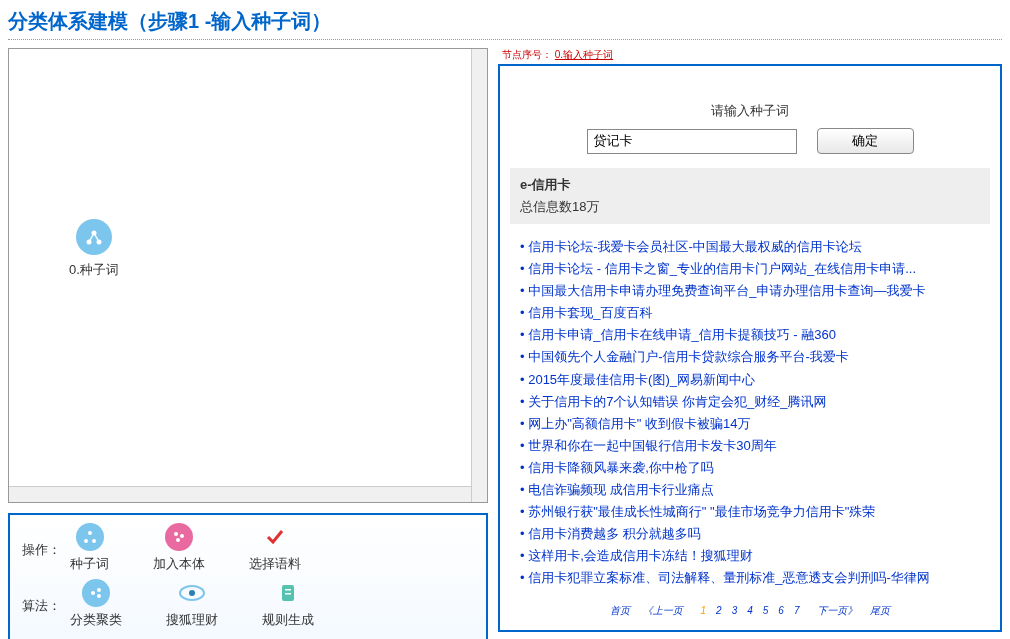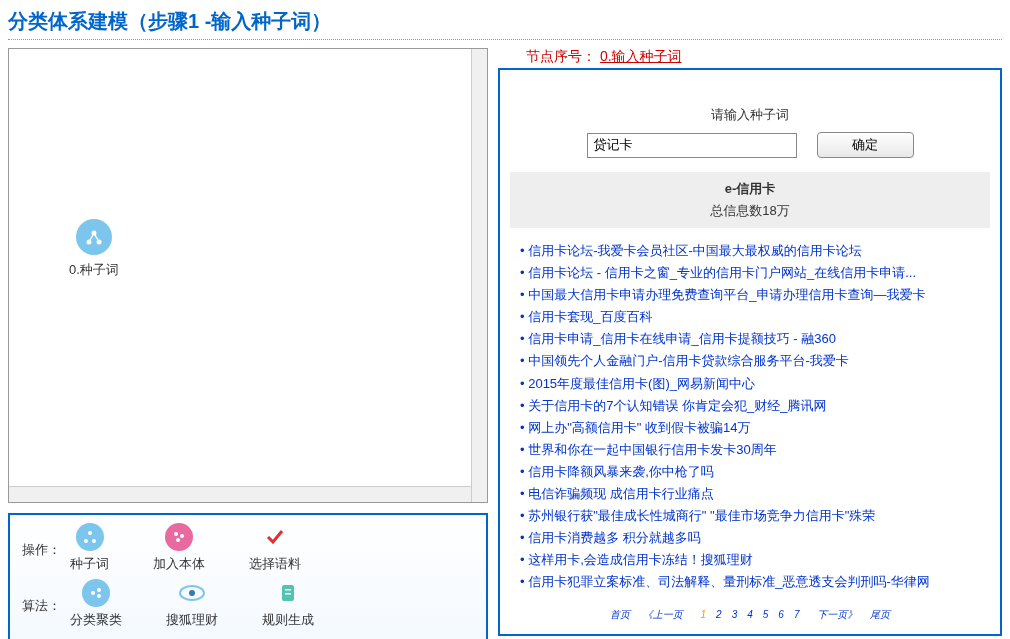--- a/index.html
+++ b/index.html
@@ -12,29 +12,29 @@
 .scrollbar-h { position: absolute; bottom: 0; left: 0; height: 16px; width: calc(100% - 16px); background: #f0f0f0; border-top: 1px solid #ccc; }
 .node { position: absolute; left: 60px; top: 170px; text-align: center; }
 .node-circle { width: 36px; height: 36px; border-radius: 50%; background: #7cc5ed; margin: 0 auto 6px; display: flex; align-items: center; justify-content: center; color: #fff; }
 .ops-panel { border: 2px solid #0066cc; margin-top: 10px; padding: 8px 12px; background: linear-gradient(#fff,#f4f9ff); }
 .ops-row { display: flex; align-items: flex-start; margin-bottom: 6px; }
 .ops-label { width: 48px; padding-top: 18px; color: #333; }
 .ops-items { display: flex; gap: 44px; }
 .ops-item { text-align: center; cursor: pointer; }
 .ops-icon { width: 28px; height: 28px; margin: 0 auto 4px; display: flex; align-items: center; justify-content: center; border-radius: 50%; }
 .right-col { flex: 1; display: flex; flex-direction: column; }
-.node-header { color: #cc0000; font-size: 14px; padding: 0 0 2px 4px; margin-left: 24px; }
+.node-header { color: #cc0000; font-size: 10px; padding: 0 0 2px 4px; }
 .node-header .idx { text-decoration: underline; color: #cc0000; }
 .right-panel { border: 2px solid #0066cc; flex: 1; padding: 12px 14px 10px; background: #fff; display: flex; flex-direction: column; }
 .input-section { text-align: center; margin-bottom: 14px; margin-top: 24px; }
 .input-label { margin-bottom: 8px; color: #333; }
 .input-row { display: flex; justify-content: center; align-items: center; gap: 20px; }
 .seed-input { width: 210px; height: 25px; border: 1px solid #888; padding: 2px 6px; font-size: 13px; }
 .confirm-btn { width: 97px; height: 26px; border: 1px solid #888; border-radius: 4px; background: linear-gradient(#fff,#e8e8e8); cursor: pointer; font-size: 13px; }
-.result-band { background: #eeeeee; padding: 8px 10px; margin: 0 -4px 8px; text-align: center; }
+.result-band { background: #eeeeee; padding: 8px 10px; margin: 0 -4px 8px; }
 .result-title { font-weight: bold; margin-bottom: 4px; }
 .result-links { padding: 4px 6px 8px; font-size: 13px; line-height: 1.7; overflow: auto; flex: 1; }
 .result-links li { list-style: none; color: #0033cc; white-space: nowrap; overflow: hidden; text-overflow: ellipsis; }
 .result-links li::before { content: "• "; color: #0033cc; }
 .pager { text-align: center; padding: 6px 0 2px; color: #0033cc; font-size: 10px; font-style: italic; }
 .pager span { margin: 0 5px; cursor: pointer; }
 .pager .cur { color: #ff9900; }
 .footer-btns { display: flex; justify-content: flex-end; gap: 12px; margin-top: 8px; }
 .footer-btn { width: 70px; height: 26px; border: none; border-radius: 3px; background: #3a8fb7; color: #fff; cursor: pointer; font-size: 13px; }
 </style>

